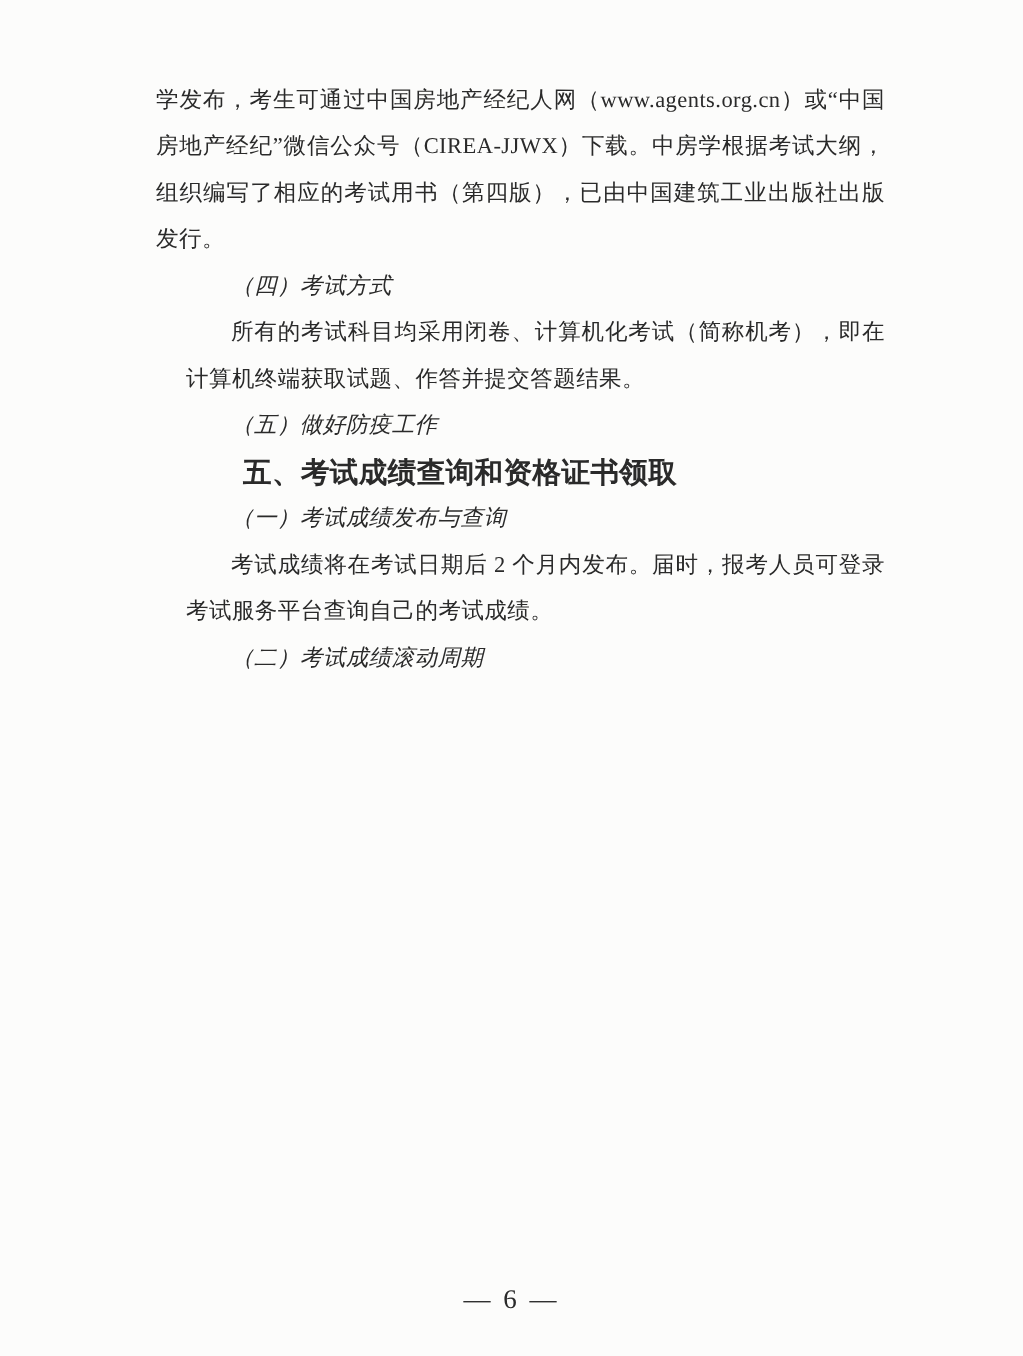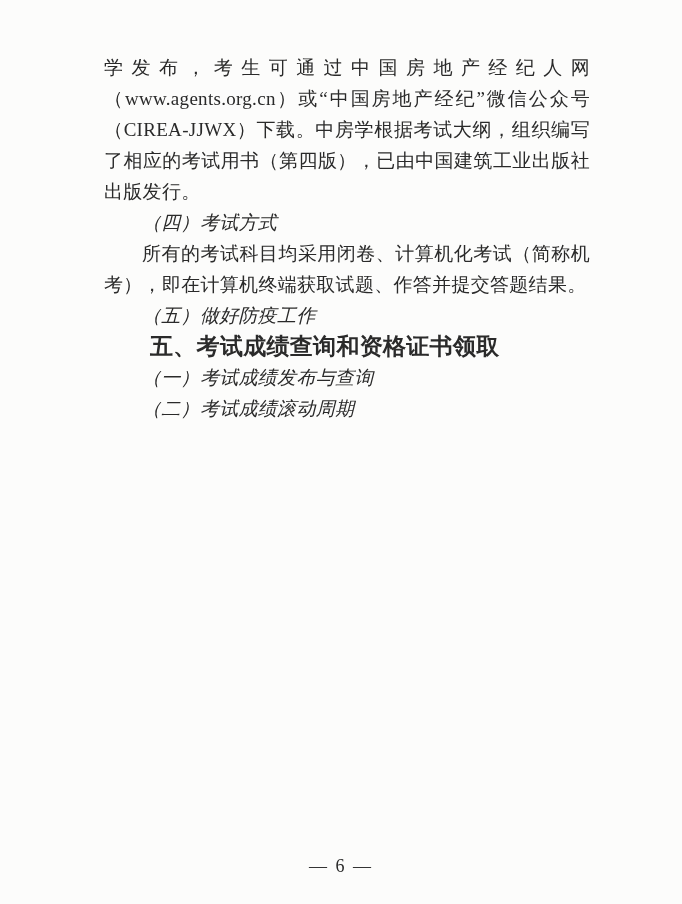--- a/index.html
+++ b/index.html
@@ -18,39 +18,40 @@
     color: #2a2a2a;
   }
   .content {
     position: absolute;
     top: 52px;
     left: 104px;
     width: 486px;
   }
   .para {
     margin: 0;
-    font-size: 19px;
+    font-size: 15px;
     line-height: 31px;
     text-align: justify;
     text-justify: inter-character;
     letter-spacing: 0.3px;
     word-break: break-word;
   }
   .para.indent {
     text-indent: 2em;
+    margin-left: 20px;
   }
   
   .para.subheading {
     font-style: italic;
   }
   
   .para.heading {
     font-family: Liberation Sans, sans-serif;
     font-weight: bold;
-    font-size: 23px;
+    font-size: 19px;
   }
   .footer {
     position: absolute;
     left: 0;
     right: 0;
     top: 856px;
     text-align: center;
     font-size: 18px;
     letter-spacing: 2px;
     color: #2a2a2a;
@@ -60,16 +61,17 @@
 <body>
 
 <div class="page">
   <div class="content">
     <p class="para body">学发布，考生可通过中国房地产经纪人网（www.agents.org.cn）或“中国房地产经纪”微信公众号（CIREA-JJWX）下载。中房学根据考试大纲，组织编写了相应的考试用书（第四版），已由中国建筑工业出版社出版发行。</p>
     <p class="para subheading indent">（四）考试方式</p>
     <p class="para body indent">所有的考试科目均采用闭卷、计算机化考试（简称机考），即在计算机终端获取试题、作答并提交答题结果。</p>
     <p class="para subheading indent">（五）做好防疫工作</p>
     <p class="para heading indent">五、考试成绩查询和资格证书领取</p>
     <p class="para subheading indent">（一）考试成绩发布与查询</p>
+    <p class="para body indent">考试成绩将在考试日期后 2 个月内发布。届时，报考人员可登录考试服务平台查询自己的考试成绩。</p>
     <p class="para subheading indent">（二）考试成绩滚动周期</p>
   </div>
   <div class="footer">— 6 —</div>
 </div>
 
 </body></html>

